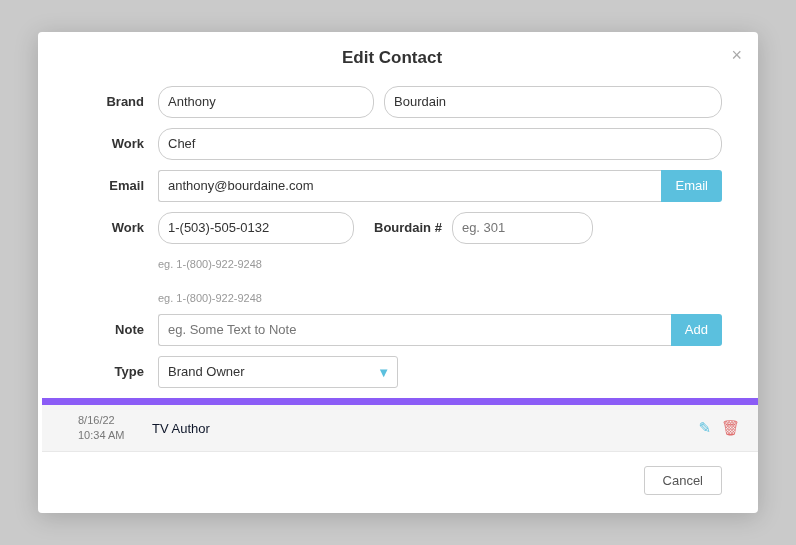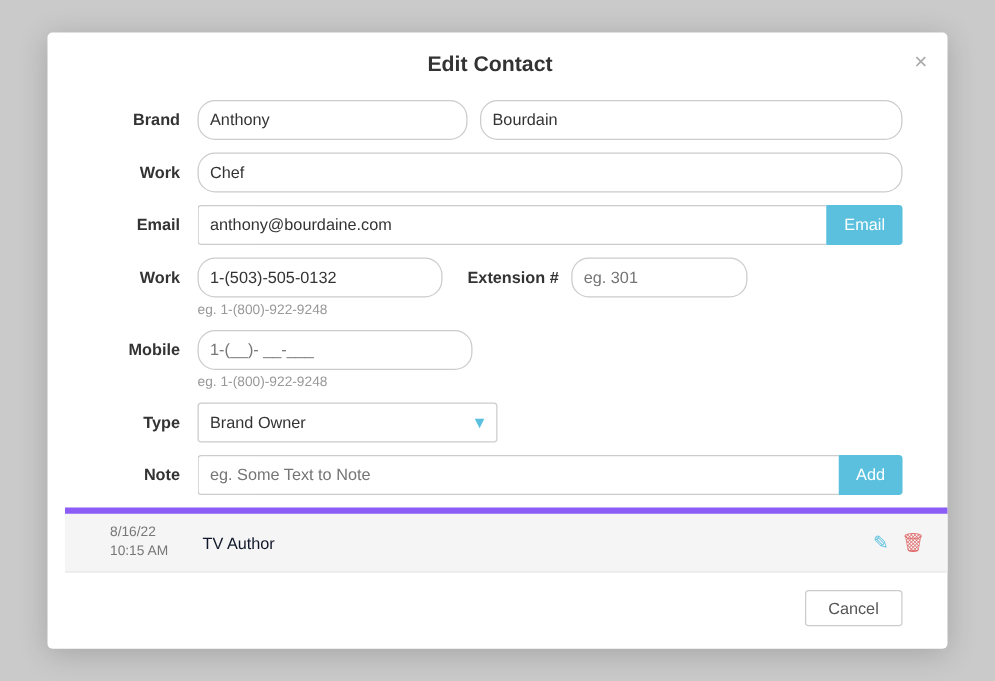--- a/index.html
+++ b/index.html
@@ -98,21 +98,21 @@
       font-size: 13px;
       font-weight: 700;
       color: #333;
       margin: 0 10px 0 20px;
       white-space: nowrap;
     }
     .ext-input { width: 141px; }
     .hint-text {
       font-size: 11px;
       color: #999;
-      margin-top: 2px;
+      margin-top: 12px;
       margin-left: 84px;
       margin-bottom: 4px;
     }
     .type-select-wrapper {
       position: relative;
       width: 240px;
     }
     .type-select {
       width: 100%;
       height: 32px;
@@ -140,22 +140,22 @@
       color: #fff;
       border: none;
       border-radius: 0 3px 3px 0;
       padding: 0 14px;
       font-size: 13px;
       height: 32px;
       cursor: pointer;
     }
     .notes-list {
       background: #f5f5f5;
-      margin: 8px 0 0 14px;
-      border-top: 5px solid #8b5cf6;
+      margin: 8px 0 0 4px;
+      border-top: 7px solid #8b5cf6;
     }
     .note-item {
       display: flex;
       align-items: center;
       padding: 8px 16px 8px 36px;
       border-bottom: 1px solid #e8e8e8;
     }
     .note-date {
       font-size: 11px;
       color: #777;
@@ -236,60 +236,56 @@
       <div class="form-row email-row">
         <span class="form-label">Email</span>
         <input class="form-input email-input" type="text" value="anthony@bourdaine.com" style="">
         <button class="email-btn">Email</button>
       </div>
 
       <div style="display:flex; flex-direction:column; margin-bottom:6px;">
         <div class="form-row" style="margin-bottom:2px;">
           <span class="form-label">Work</span>
           <input class="form-input work-input" type="text" value="1-(503)-505-0132" style="">
-          <span class="ext-label">Extension #</span>
+          <span class="ext-label">Bourdain #</span>
           <input class="form-input ext-input" type="text" placeholder="eg. 301" style="">
         </div>
         <div class="hint-text">eg. 1-(800)-922-9248</div>
       </div>
 
       <div style="display:flex; flex-direction:column; margin-bottom:6px;">
-        <div class="form-row" style="margin-bottom:2px;">
-          <span class="form-label">Mobile</span>
-          <input class="form-input" style="width: 220px;" type="text" placeholder="1-(__)- __-___">
-        </div>
         <div class="hint-text">eg. 1-(800)-922-9248</div>
+      </div>
+
+      <div class="form-row note-row">
+        <span class="form-label">Note</span>
+        <input class="form-input note-input" type="text" placeholder="eg. Some Text to Note" style="">
+        <button class="add-btn">Add</button>
       </div>
 
       <div class="form-row">
         <span class="form-label">Type</span>
         <div class="type-select-wrapper">
           <select class="type-select">
             <option>Brand Owner</option>
             <option>Chef</option>
             <option>Manager</option>
             <option>Owner</option>
             <option>Other</option>
           </select>
           <span class="select-arrow">▼</span>
         </div>
       </div>
-
-      <div class="form-row note-row">
-        <span class="form-label">Note</span>
-        <input class="form-input note-input" type="text" placeholder="eg. Some Text to Note" style="">
-        <button class="add-btn">Add</button>
-      </div>
     </div>
 
     <div class="notes-list">
       <div class="note-item">
         <div class="note-date">
           <div>8/16/22</div>
-          <div>10:15 AM</div>
+          <div>10:34 AM</div>
         </div>
         <div class="note-text">TV Author</div>
         <div class="note-actions">
           <button class="note-edit-btn">✎</button>
           <button class="note-delete-btn">🗑</button>
         </div>
       </div>
     </div>
 
     <div class="modal-footer">

